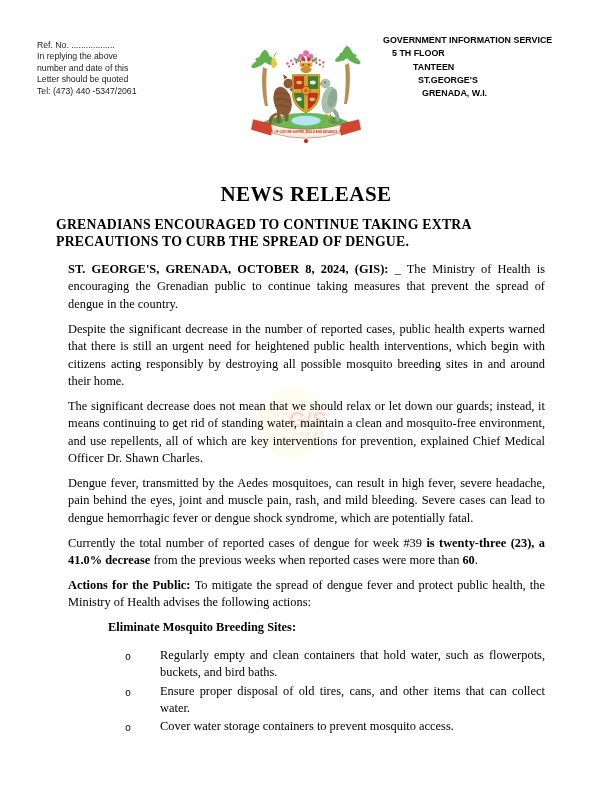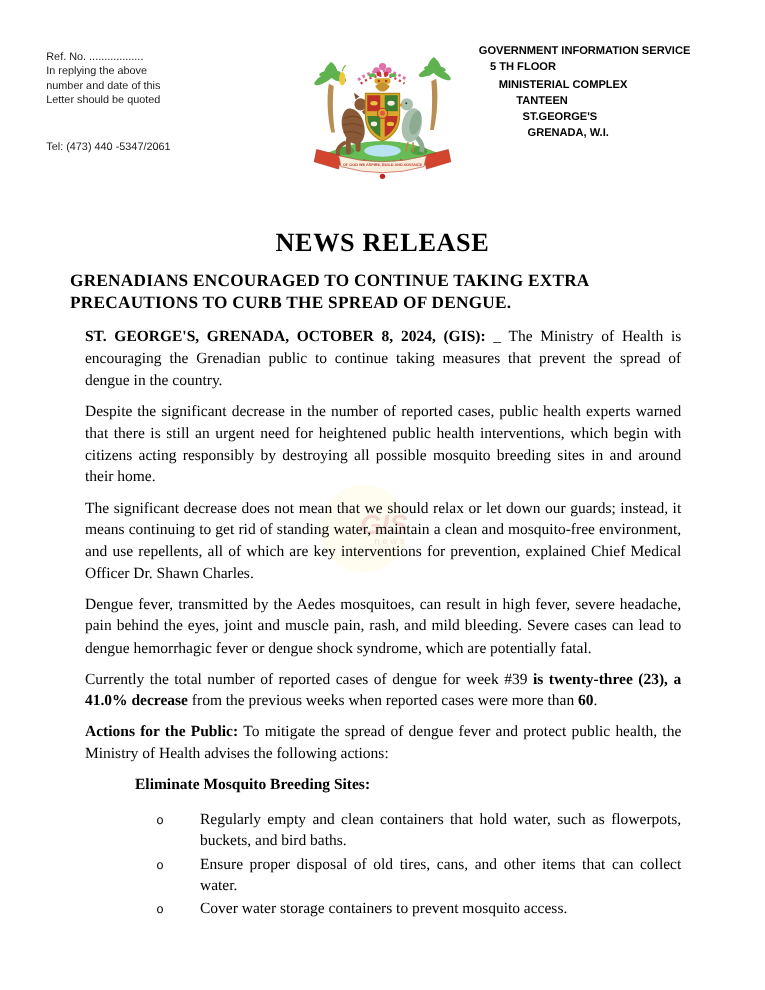--- a/index.html
+++ b/index.html
@@ -3,21 +3,21 @@
 <meta charset="utf-8">
 <style>
   * { margin:0; padding:0; box-sizing:border-box; }
   html,body { background:#ffffff; }
   body { width:612px; font-family:"Liberation Serif", serif; }
   .page { position:relative; width:612px; height:792px; background:#fff; overflow:hidden; }
 
   
   .lh-left { position:absolute; left:37px; top:40px; font-family:"Liberation Sans", sans-serif;
              font-size:8.7px; line-height:11.4px; color:#1a1a1a; }
-  .lh-left .tel { margin-top:26px; }
+  .lh-left .tel { margin-top:0; }
   .lh-right { position:absolute; left:383px; top:34px; font-family:"Liberation Sans", sans-serif;
               font-size:8.9px; font-weight:700; line-height:13.3px; color:#000; }
   .lh-right .l2{padding-left:9px} .lh-right .l3{padding-left:16px} .lh-right .l4{padding-left:23px}
   .lh-right .l5{padding-left:30px} .lh-right .l6{padding-left:35px} .lh-right .l7{padding-left:39px}
   .coat { position:absolute; left:247px; top:24px; width:118px; height:121px; }
 
   
   .title { position:absolute; top:182px; left:0; width:612px; text-align:center;
            font-size:21px; font-weight:700; letter-spacing:.5px; color:#000; }
   .headline { position:absolute; top:217px; left:56px; width:500px; text-align:left;
@@ -162,21 +162,20 @@
       <path d="M114 98 L94 103 L96 114 L116 108 Z" fill="#d4452f" stroke="#a83326" stroke-width="0.5"></path>
       <path d="M24 103 Q60 113 96 103 L94 112 Q60 122 26 112 Z" fill="#f8eedd" stroke="#c9584a" stroke-width="0.6"></path>
       <text x="60" y="111.3" font-size="3.1" text-anchor="middle" fill="#c23b2e" font-family="Liberation Sans, sans-serif" font-weight="bold">OF GOD WE ASPIRE, BUILD AND ADVANCE</text>
       <circle cx="60" cy="120" r="2.2" fill="#c9251c"></circle>
     </g>
   </svg>
 
   <div class="lh-right">
     <div class="l1">GOVERNMENT INFORMATION SERVICE</div>
     <div class="l2">5 TH FLOOR</div>
-    <div class="l3">MINISTERIAL COMPLEX</div>
     <div class="l5">TANTEEN</div>
     <div class="l6">ST.GEORGE'S</div>
     <div class="l7">GRENADA, W.I.</div>
   </div>
 
   <div class="title">NEWS RELEASE</div>
   <div class="headline">
     <span>GRENADIANS ENCOURAGED TO CONTINUE TAKING EXTRA</span><br>
     <span>PRECAUTIONS TO CURB THE SPREAD OF DENGUE.</span>
   </div>

